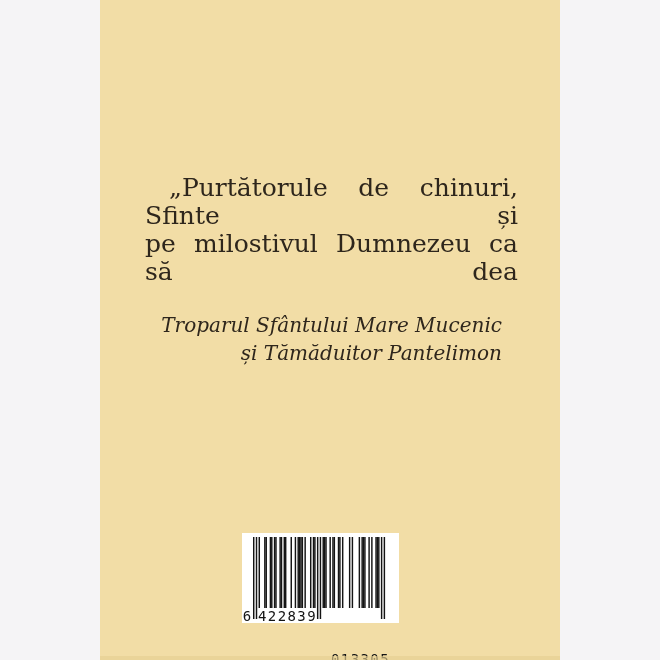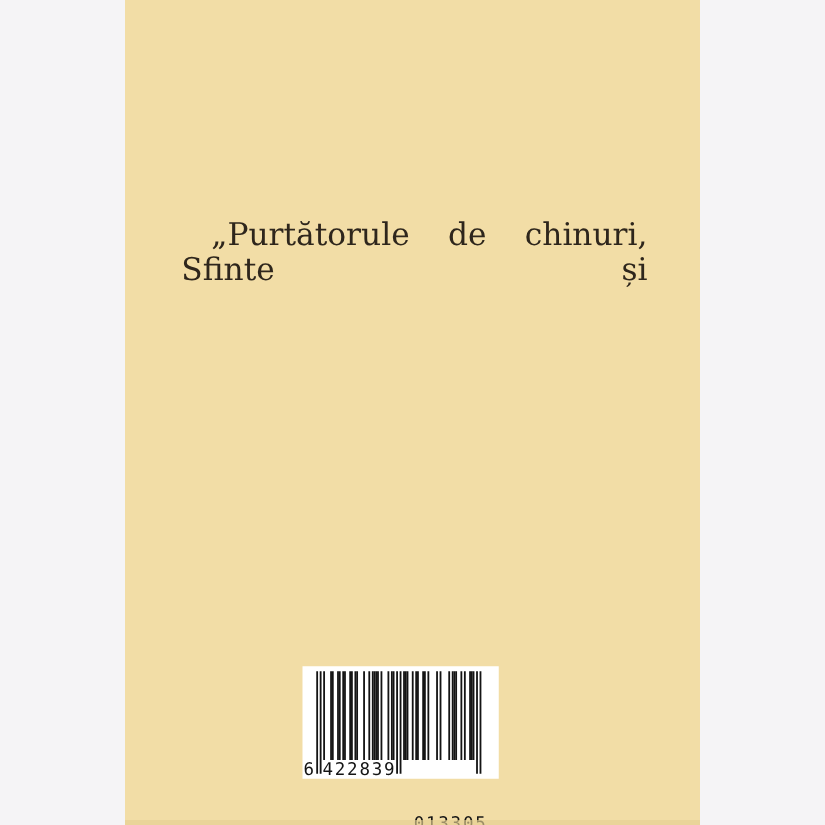--- a/index.html
+++ b/index.html
@@ -56,22 +56,27 @@
   }
 </style>
 </head>
 <body>
 
 <div class="page">
   <div class="cover">
 
     <div class="quote">
       <div class="q-line indent">„Purtătorule de chinuri, Sfinte și</div>
+      <div class="q-line">pe milostivul Dumnezeu ca să dea</div>
     </div>
 
+    <div class="attribution">
+      <div class="a-line">Troparul Sfântului Mare Mucenic</div>
+      <div class="a-line">și Tămăduitor Pantelimon</div>
+    </div>
 
     <div class="barcode">
       <svg class="bars" width="157" height="90" xmlns="http://www.w3.org/2000/svg">
           <rect x="11.00" y="4" width="1.45" height="82"></rect>
           <rect x="13.78" y="4" width="1.45" height="82"></rect>
           <rect x="16.56" y="4" width="1.45" height="71"></rect>
           <rect x="22.12" y="4" width="1.45" height="71"></rect>
           <rect x="23.51" y="4" width="1.45" height="71"></rect>
           <rect x="27.68" y="4" width="1.45" height="71"></rect>
           <rect x="29.07" y="4" width="1.45" height="71"></rect>

